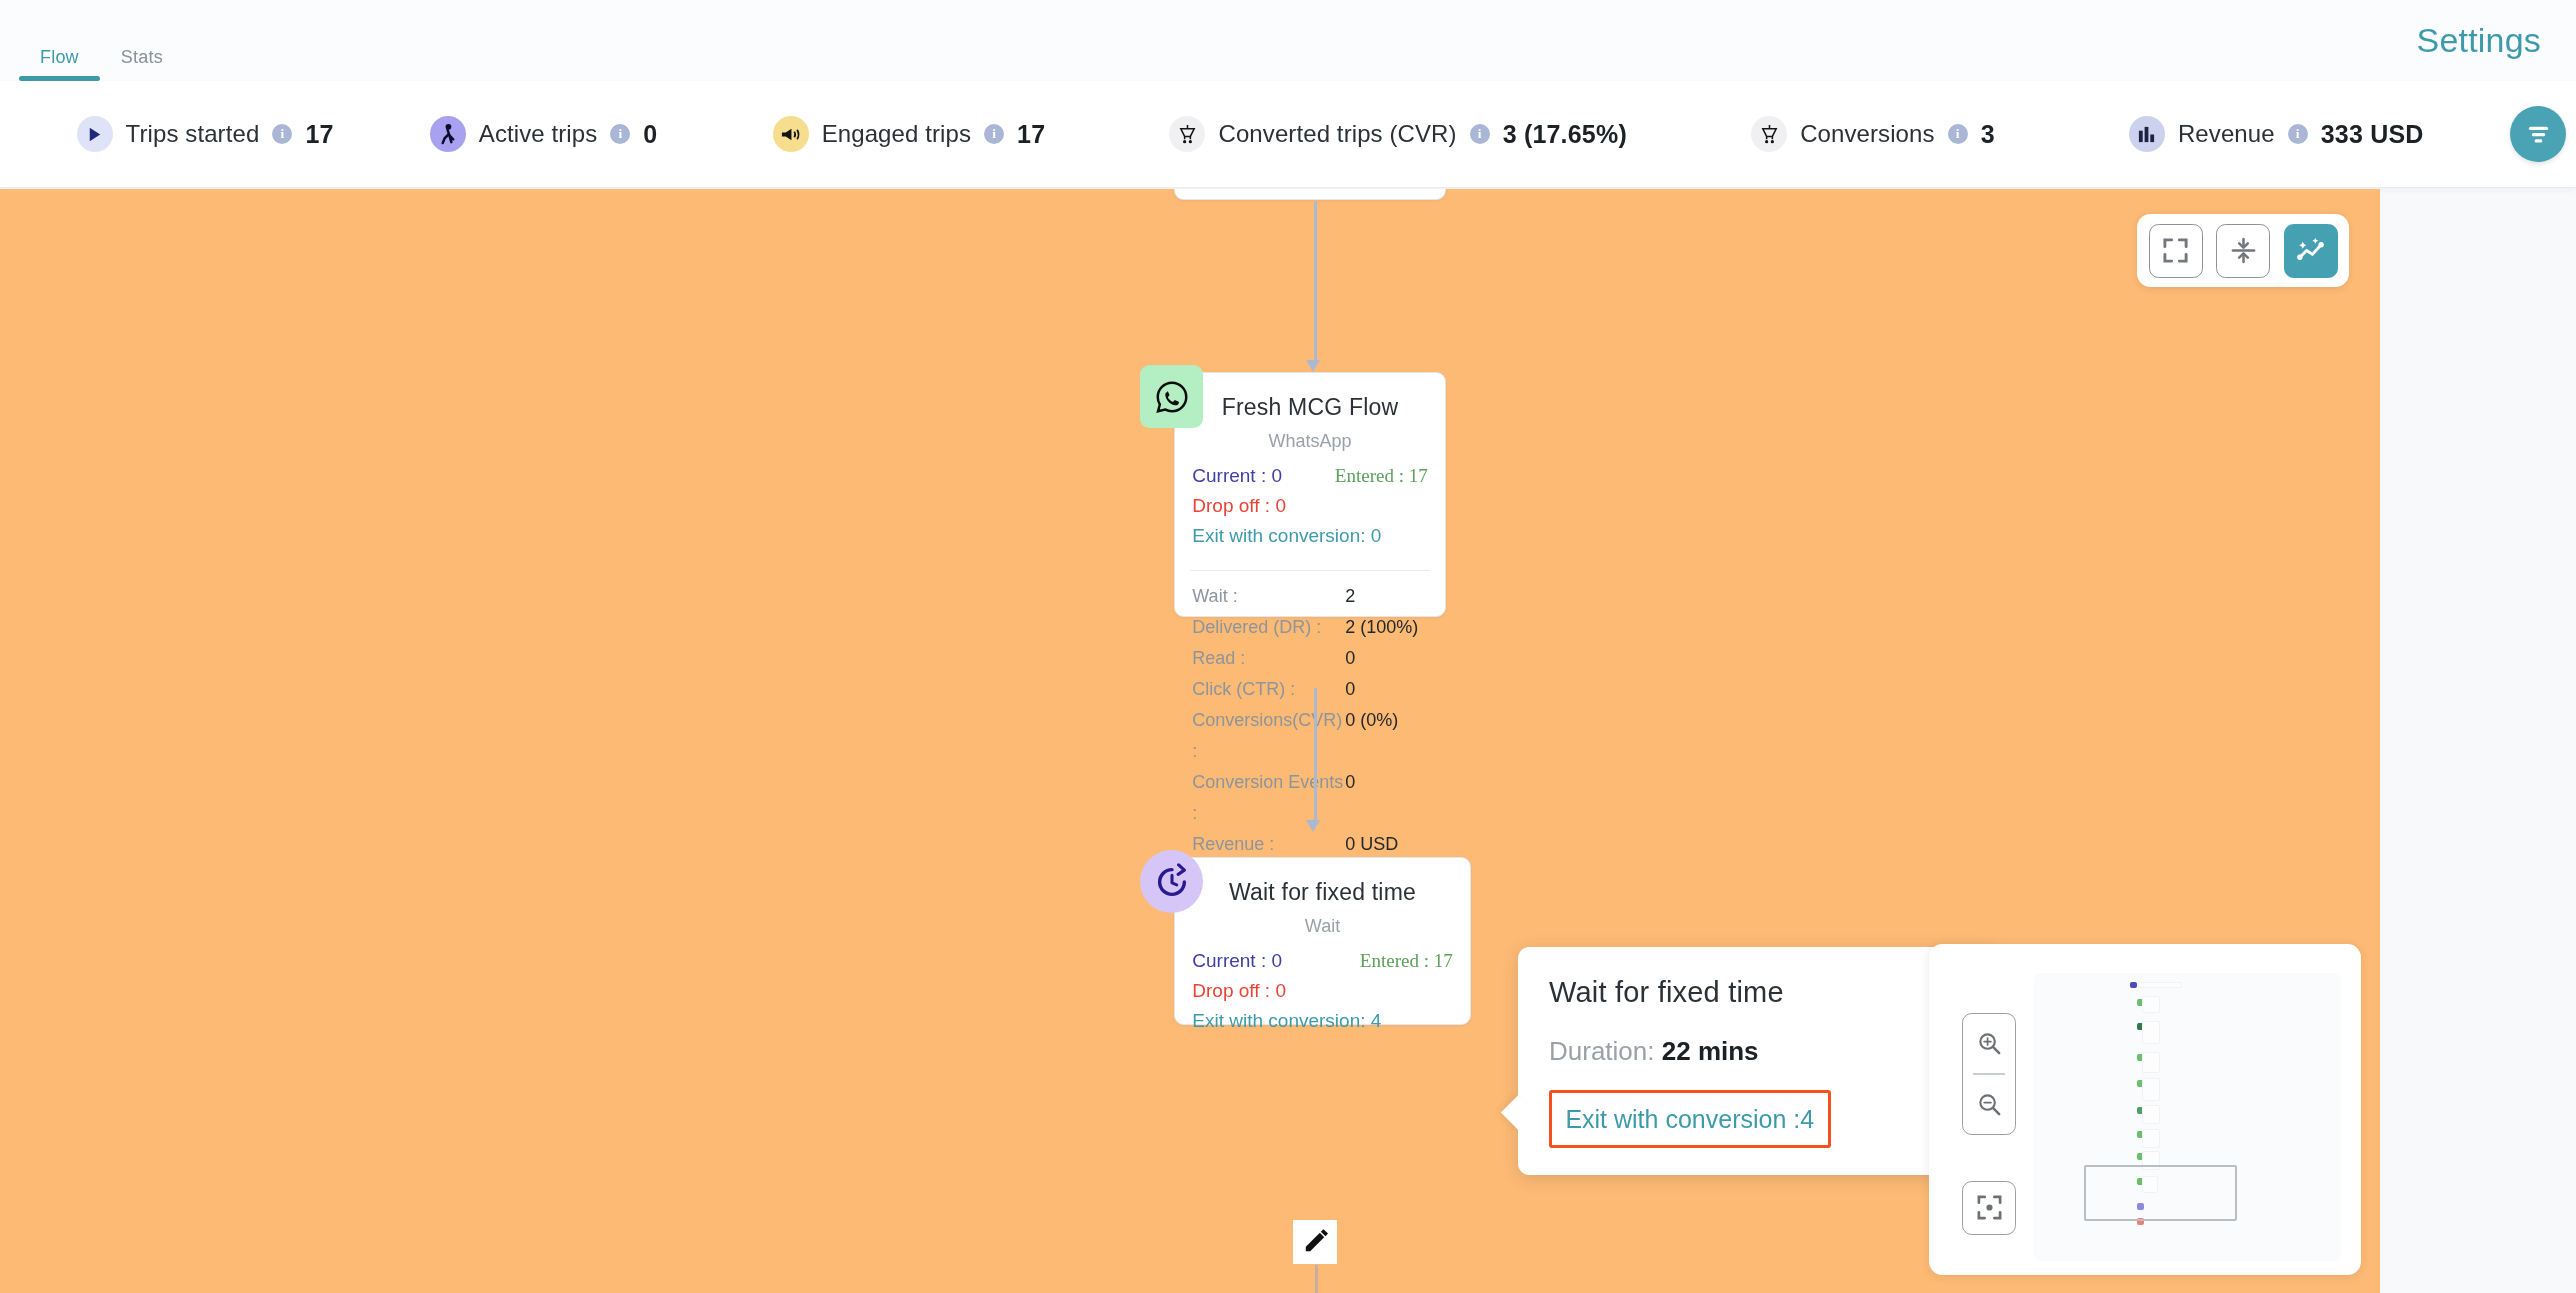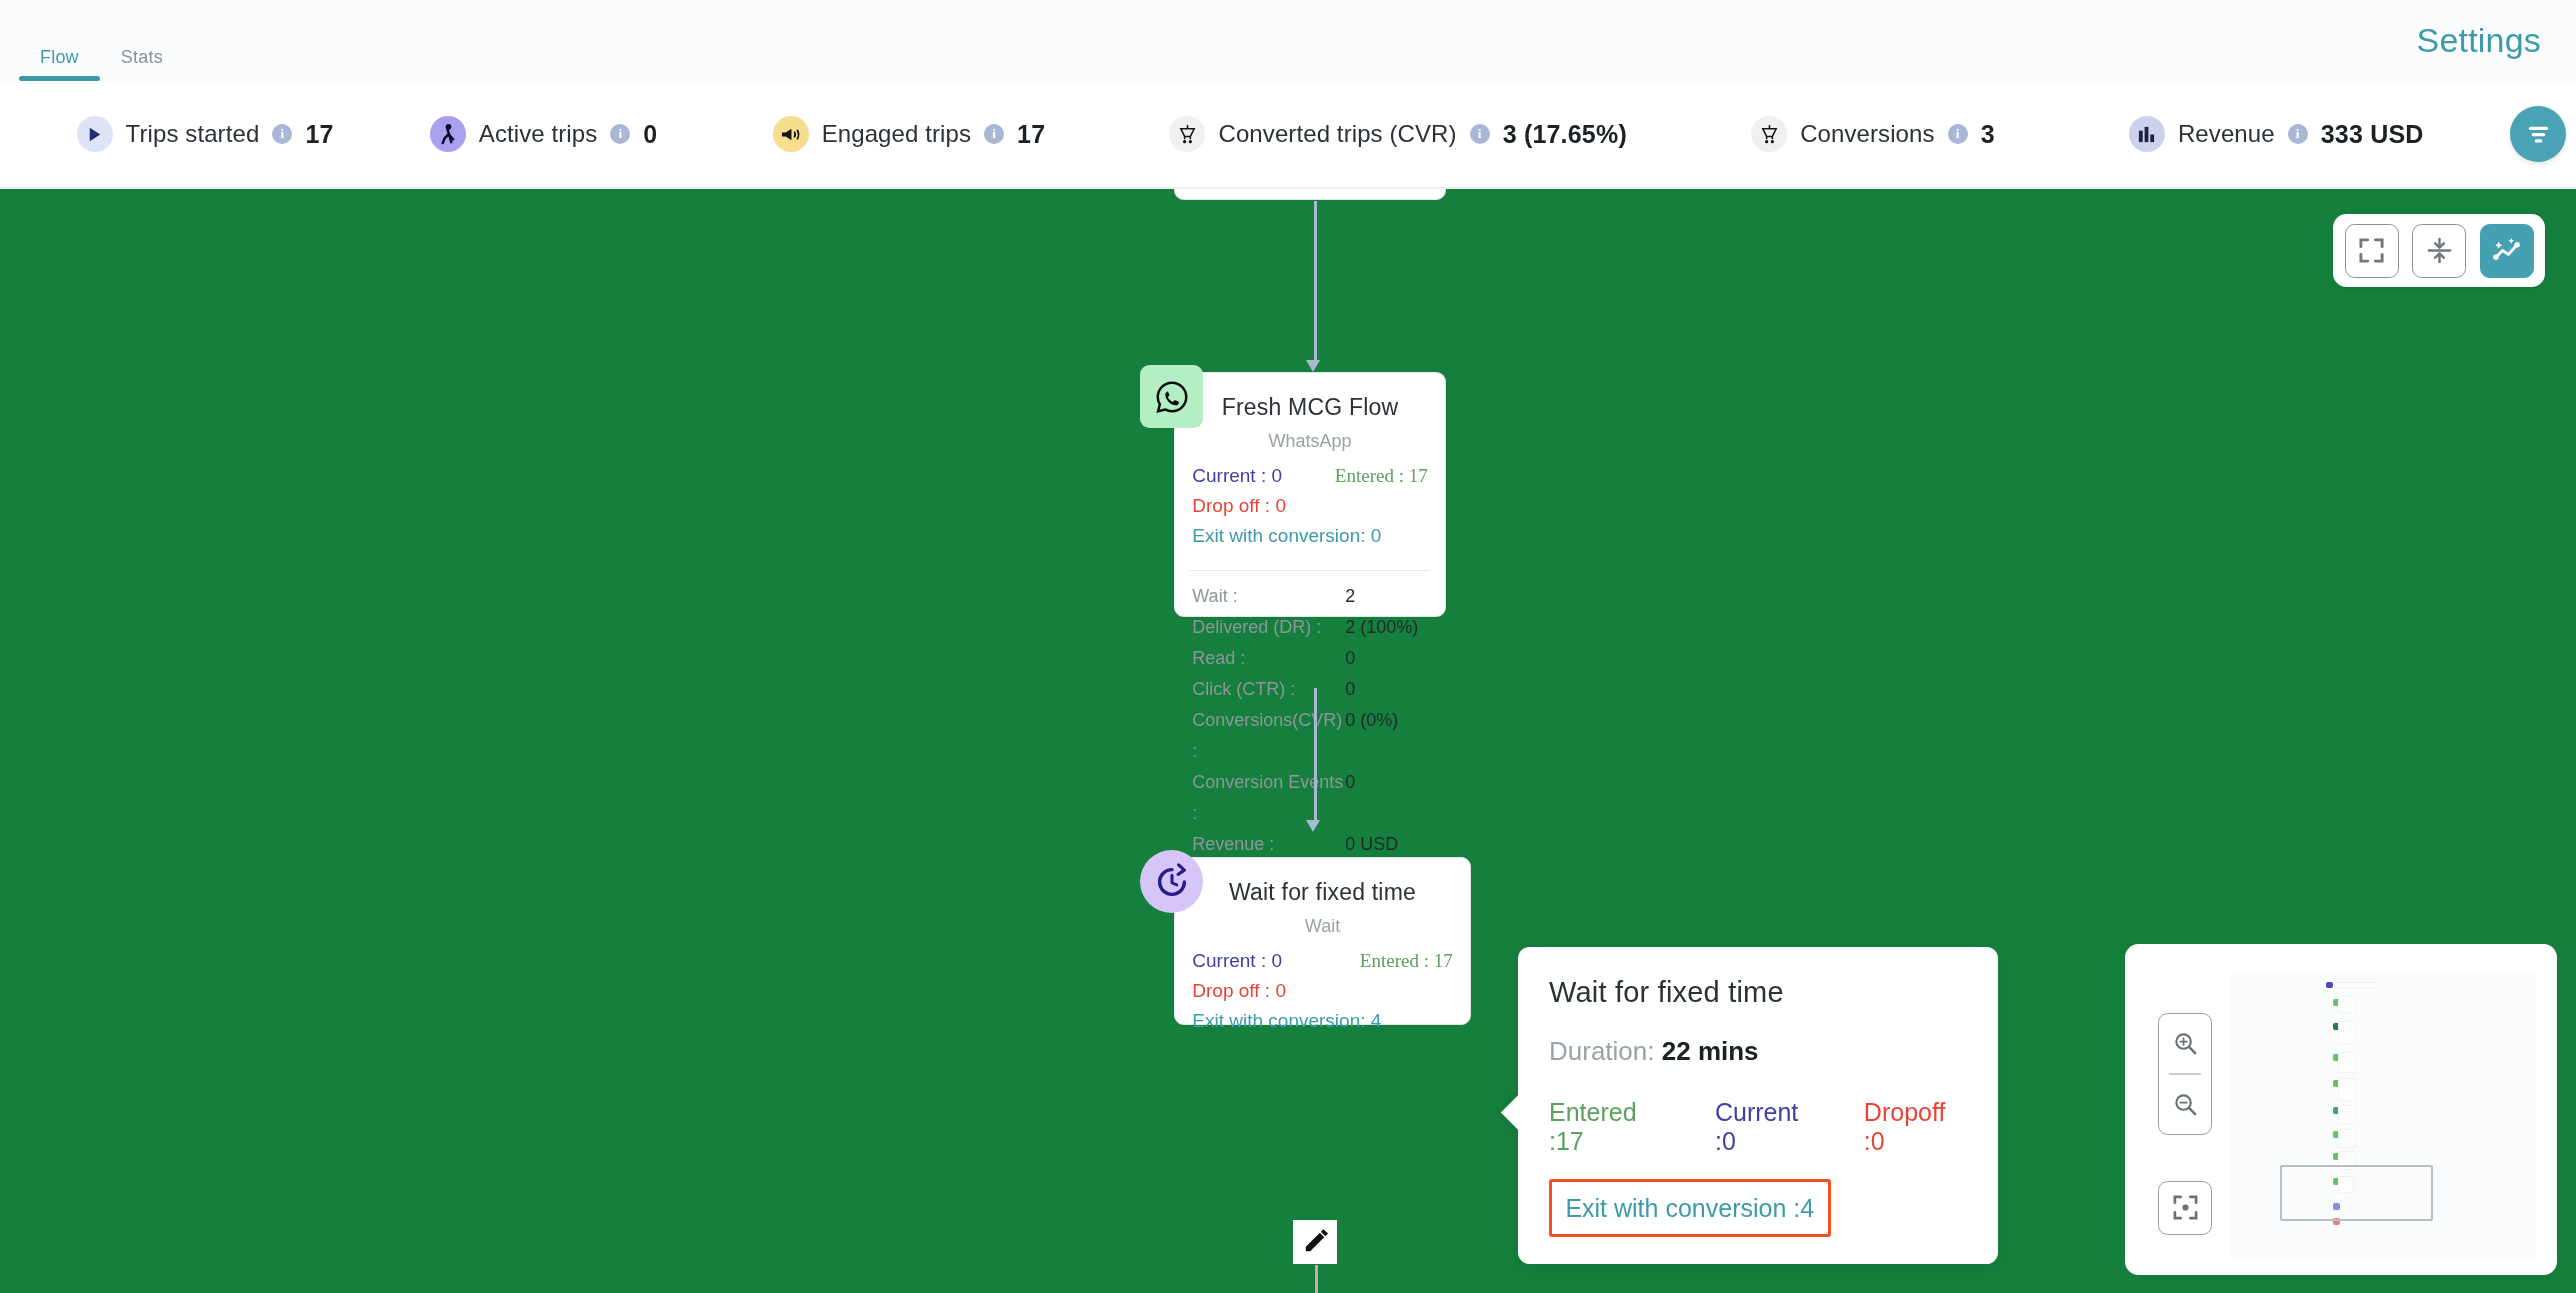--- a/index.html
+++ b/index.html
@@ -68,22 +68,22 @@
     cursor: pointer; flex: 0 0 auto;
     box-shadow: 0 1.9px 4.8px rgba(0,0,0,.12);
   }
   .refresh-btn {
     width: 46px; height: 46px; display: flex; align-items: center; justify-content: center;
     cursor: pointer; flex: 0 0 auto; margin-left: 21px;
   }
 
   
   .canvas {
-    position: absolute; left: 0; top: 189px; width: 2576px; height: 1105px;
-    background: #15803d; overflow: hidden;
+    position: absolute; left: 0; top: 189px; width: 2380px; height: 1105px;
+    background: #fdba74; overflow: hidden;
   }
 
   
   .canvas-toolbar {
     position: absolute; right: 31px; top: 25px;
     background: #ffffff; border-radius: 13.4px;
     padding: 9.6px 11.5px; display: flex; gap: 13.4px;
     box-shadow: 0 1.9px 7.7px rgba(30,40,60,.10);
   }
   .ct-btn {
@@ -443,25 +443,20 @@
   <div class="conn">
     <div class="conn-line brown" style="left:1315px; top:1076px; height:65px;"></div>
 
   </div>
 
   <div class="tooltip" style="left:1518px; top:758px;">
     <div class="tt-title">Wait for fixed time</div>
     <div class="tt-duration">
       <span>Duration:</span>
       <b>22 mins</b>
-    </div>
-    <div class="tt-row">
-      <span class="tt-entered">Entered :17</span>
-      <span class="tt-current">Current :0</span>
-      <span class="tt-dropoff">Dropoff :0</span>
     </div>
     <div class="tt-highlight">Exit with conversion :4</div>
   </div>
 
   <div class="minimap-panel">
     <div class="mm-controls">
       <div class="mm-zoomgroup">
         <div class="mm-zbtn">
           <svg width="27" height="27" viewBox="0 0 28 28">
             <circle cx="12" cy="12" r="7.5" stroke="#6c7176" stroke-width="2.2" fill="none"></circle>

